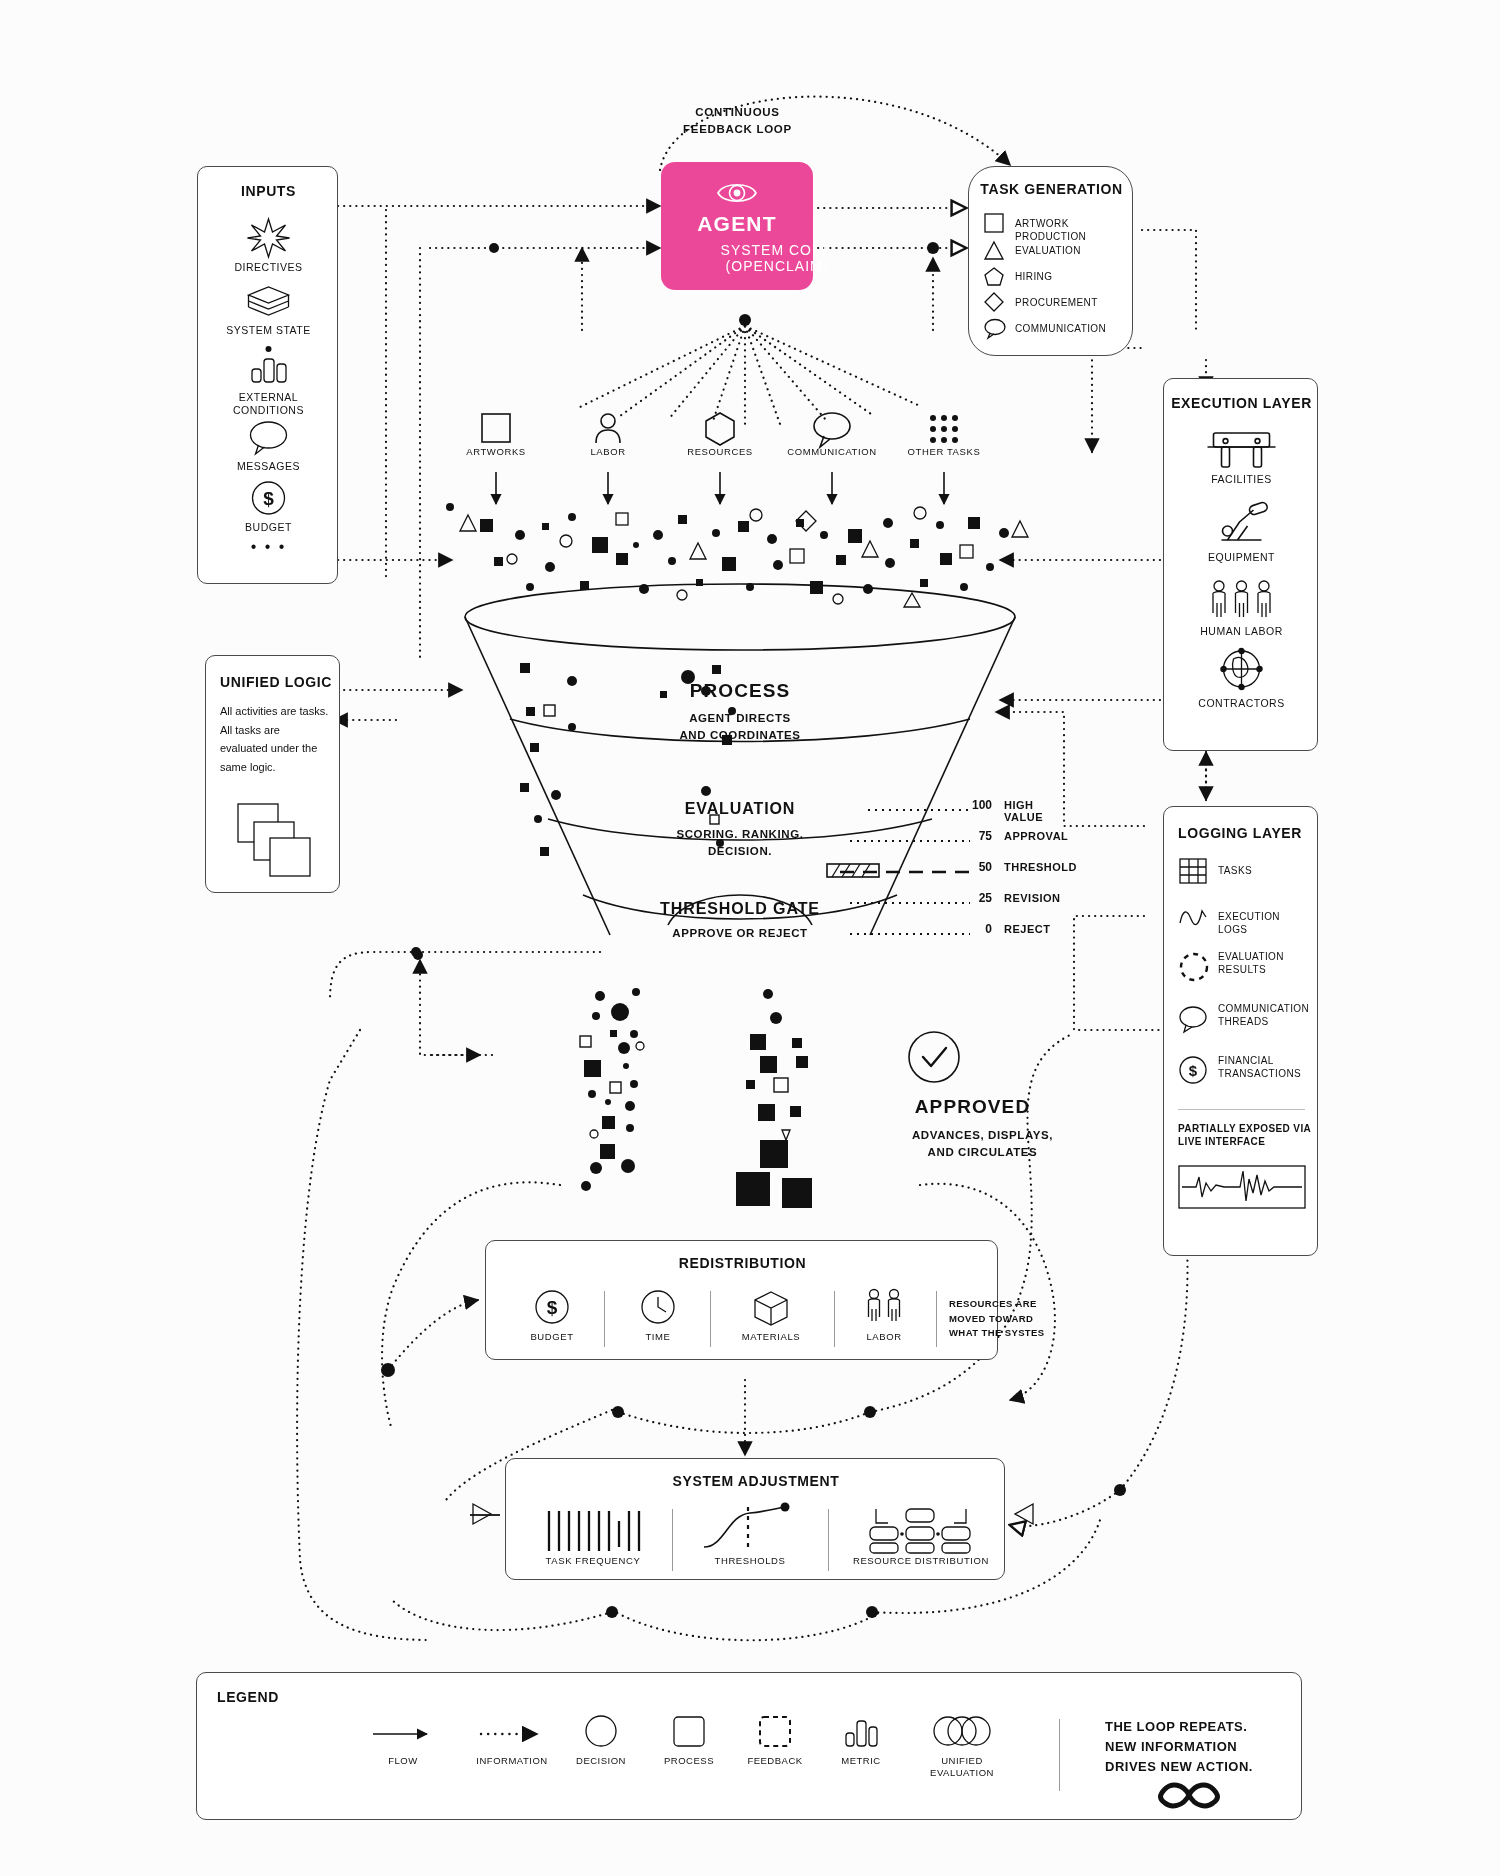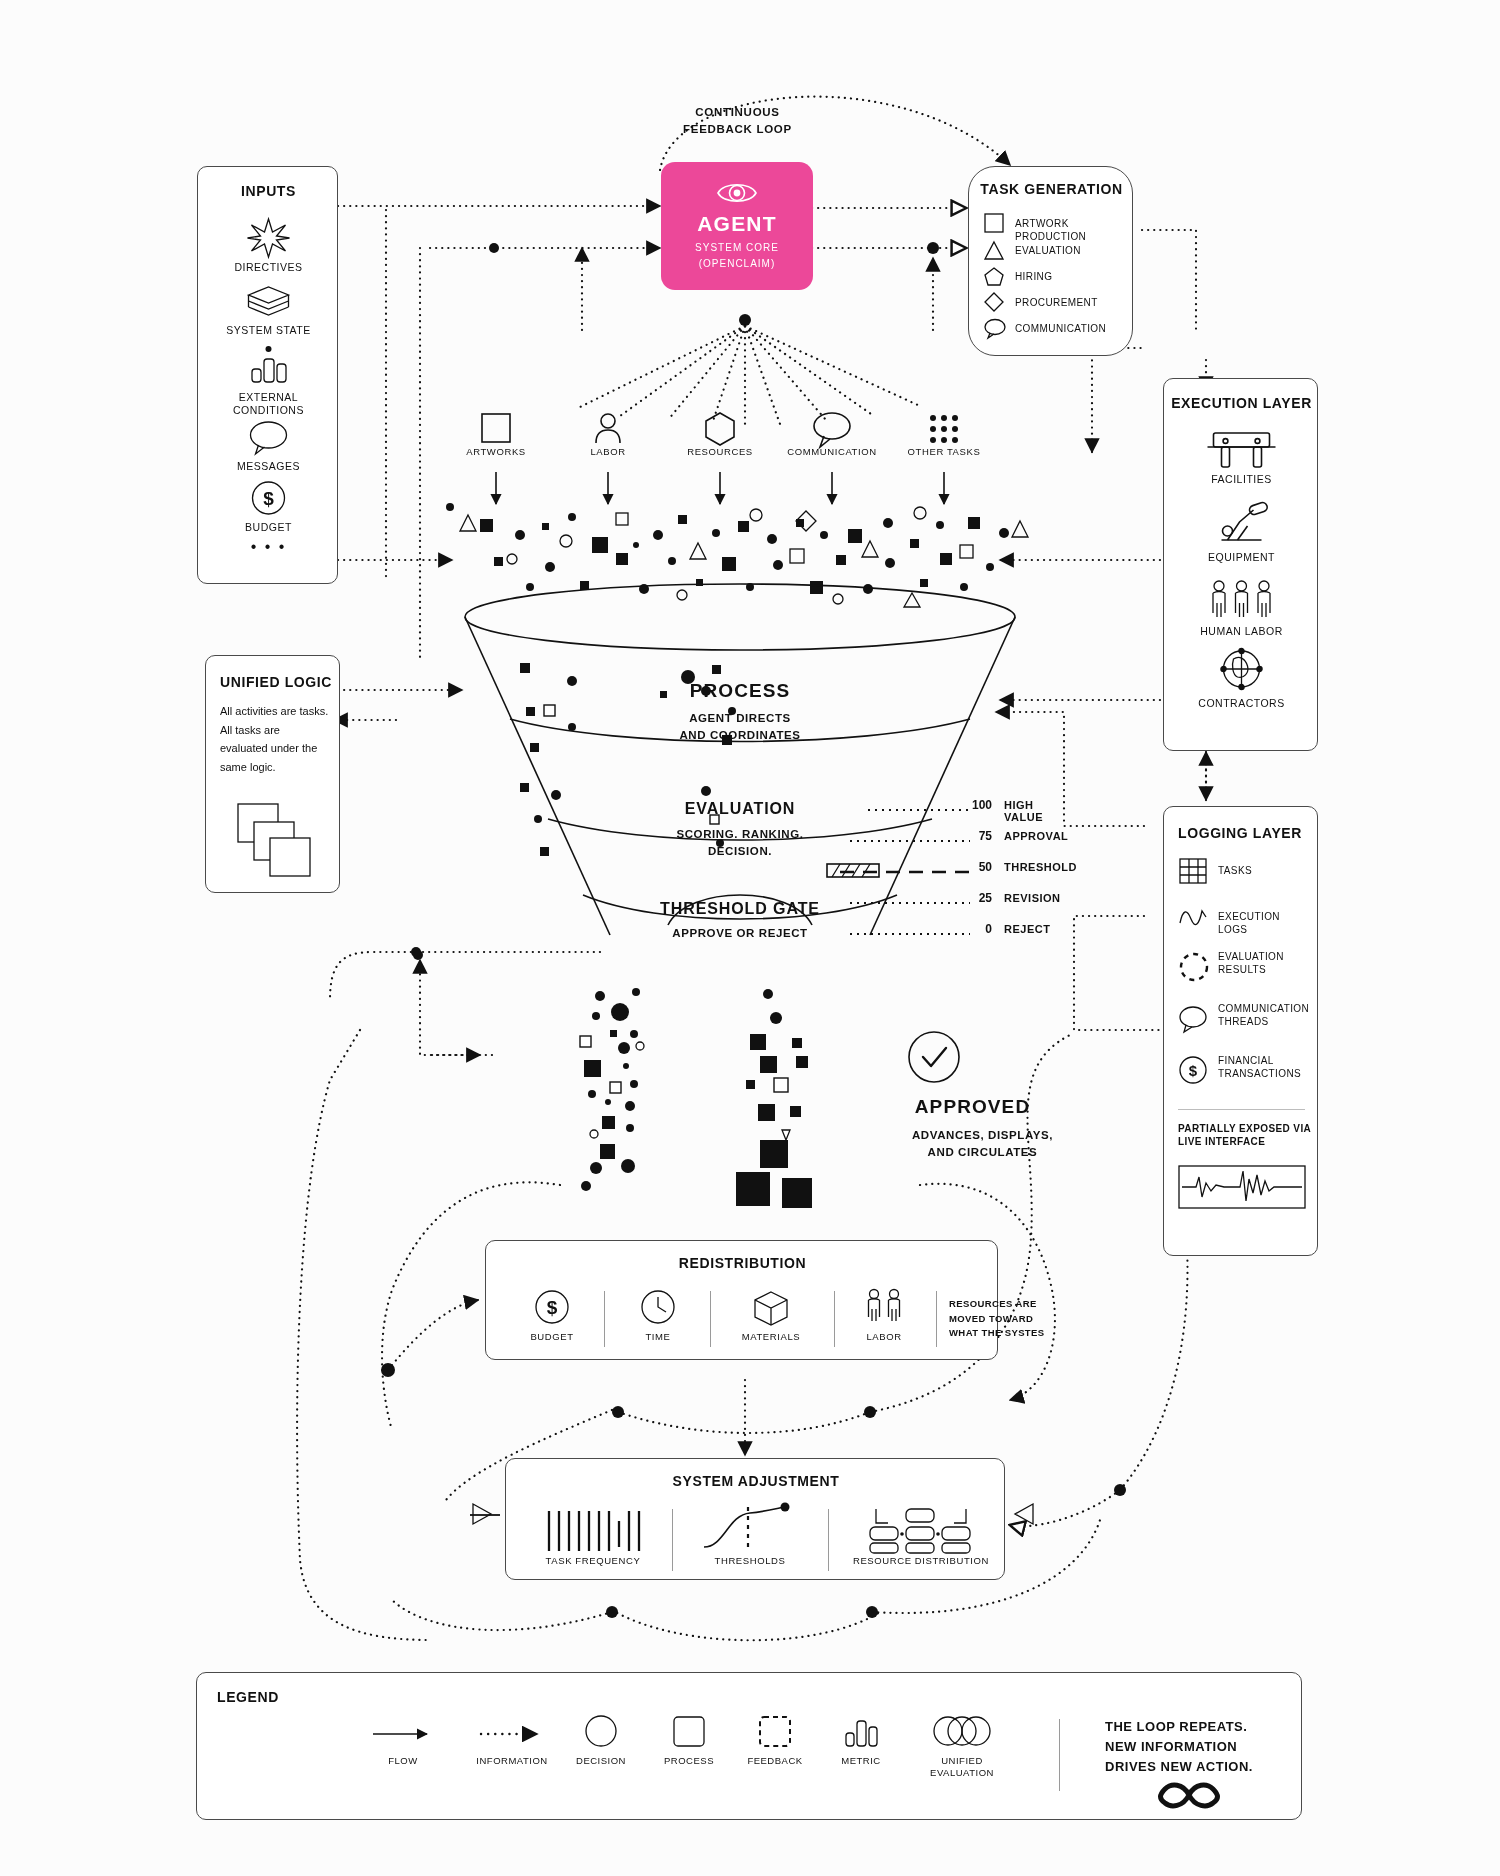--- a/index.html
+++ b/index.html
@@ -13,21 +13,21 @@
   .ico-label{font-size:10.5px;letter-spacing:.5px;text-align:center;line-height:1.25;}
   .row-label{font-size:10px;letter-spacing:.4px;line-height:1.25;}
   svg{display:block;overflow:visible;}
   .ln{fill:none;stroke:#111;stroke-width:1.6;}
   .ln-thin{fill:none;stroke:#111;stroke-width:1.3;}
   .dot-path{fill:none;stroke:#111;stroke-width:2.2;stroke-linecap:round;stroke-dasharray:0.1 6;}
   .solid-path{fill:none;stroke:#111;stroke-width:1.8;}
   .fillblk{fill:#111;}
   #agentbox{position:absolute;background:#ec4899;border-radius:14px;color:#fff;text-align:center;}
   #agentbox .a-name{font-size:21px;font-weight:bold;letter-spacing:1.2px;}
-  #agentbox .a-sub{font-size:10px;letter-spacing:1px;line-height:1.5;}
+  #agentbox .a-sub{font-size:14px;letter-spacing:1px;line-height:1.5;margin-left:40px;}
   .big-title{font-size:19px;font-weight:bold;letter-spacing:1.1px;text-align:center;}
   .med-title{font-size:16px;font-weight:bold;letter-spacing:.9px;text-align:center;}
   .sub-txt{font-size:11.5px;font-weight:bold;letter-spacing:.6px;text-align:center;line-height:1.45;}
   .scale-num{font-size:12px;font-weight:bold;text-align:right;}
   .scale-lab{font-size:11px;font-weight:bold;letter-spacing:.5px;}
   .small-cap{font-size:9.5px;letter-spacing:.6px;text-align:center;}
   .body-txt{font-size:11px;line-height:1.7;}
   .divider-v{position:absolute;width:1px;background:#9a9a9a;}
   .divider-h{position:absolute;height:1px;background:#bdbdbd;}
   .legend-item{position:absolute;text-align:center;}

